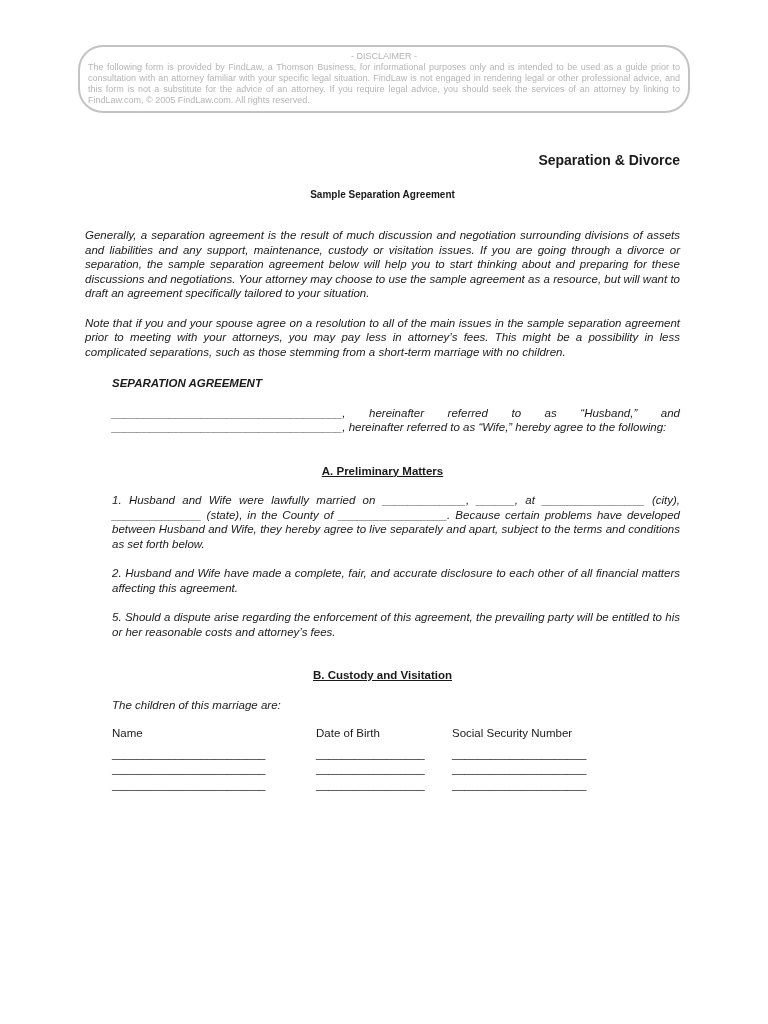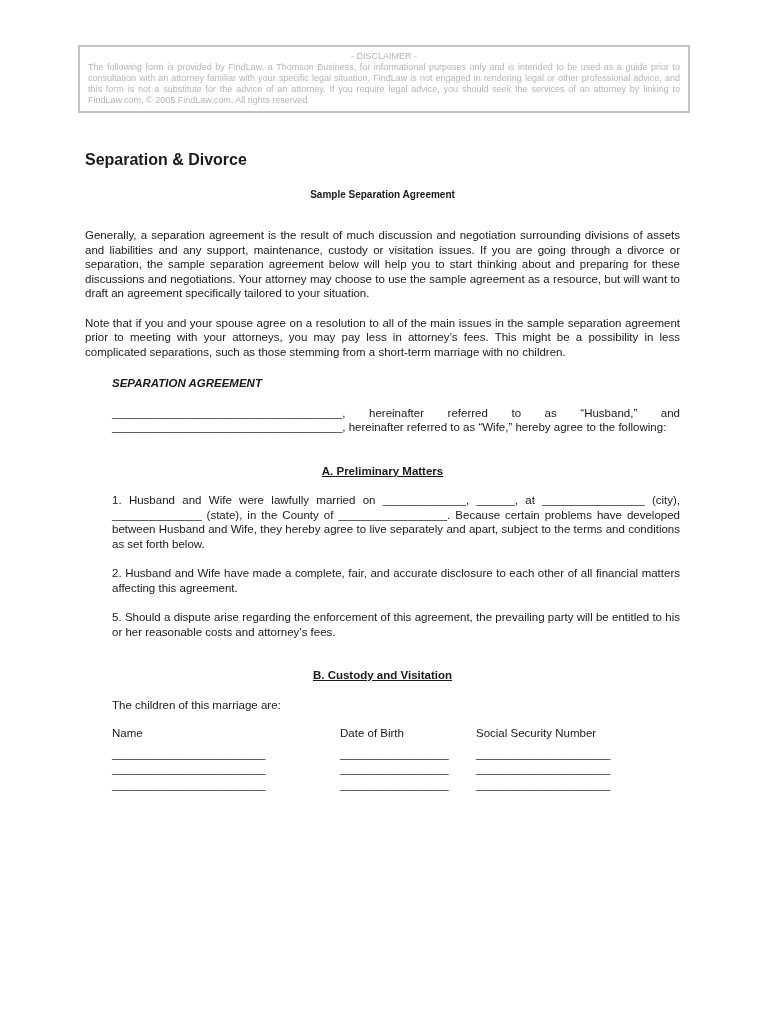--- a/index.html
+++ b/index.html
@@ -1,15 +1,15 @@
 <!DOCTYPE html>
 <html><head>
 <meta charset="utf-8">
 <style>
-  * { margin: 0; padding: 0; box-sizing: border-box; }
+  * { margin: 0; padding: 0; box-sizing: border-box; border-radius: 25px; }
   html, body { background: #ffffff; }
   body {
     font-family: "Liberation Sans", "DejaVu Sans", sans-serif;
     color: #1a1a1a;
   }
   .page {
     position: relative;
     width: 768px;
     height: 1024px;
     background: #ffffff;
@@ -27,33 +27,34 @@
   }
   .disclaimer-heading { text-align: center; }
   .disclaimer-body { text-align: justify; }
   .content {
     margin: 0 88px 0 85px;
     font-size: 11.5px;
     line-height: 14.5px;
   }
   .title {
     margin-top: 40px;
-    text-align: left;
-    font-size: 16px;
+    text-align: right;
+    font-size: 14px;
     font-weight: bold;
   }
   .subtitle {
     margin-top: 20px;
     text-align: center;
     font-size: 10px;
     font-weight: bold;
   }
   .para {
     margin-top: 15px;
     text-align: justify;
+    font-style: italic;
   }
   .first-para { margin-top: 26px; }
   .indent { margin-left: 27px; }
   .agreement-heading {
     margin-top: 17px;
     margin-left: 27px;
     font-weight: bold;
     font-style: italic;
   }
   .section-heading {
@@ -61,21 +62,21 @@
     text-align: center;
     font-weight: bold;
   }
   .section-heading .underlined { text-decoration: underline; }
   .children-table {
     margin-left: 27px;
     margin-top: 14px;
   }
   .ct-row { display: flex; line-height: 15.5px; }
   .ct-header { margin-bottom: 5px; }
-  .ct-col1 { width: 228px; }
+  .ct-col1 { width: 204px; }
   .ct-col2 { width: 136px; }
   .ct-col3 { flex: 1; }
 </style>
 </head>
 <body>
 
 <div class="page">
 
   <div class="disclaimer">
     <div class="disclaimer-heading">- DISCLAIMER -</div>

